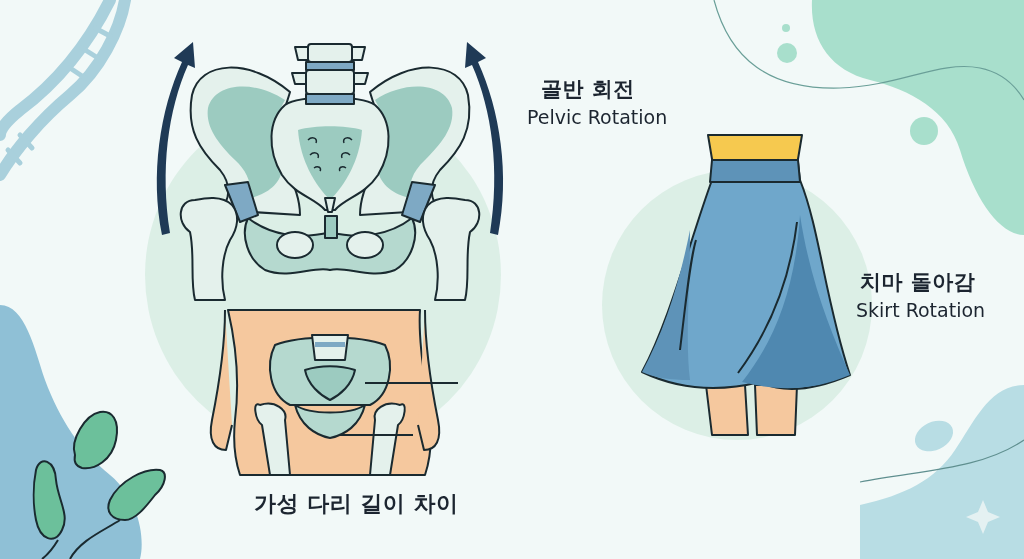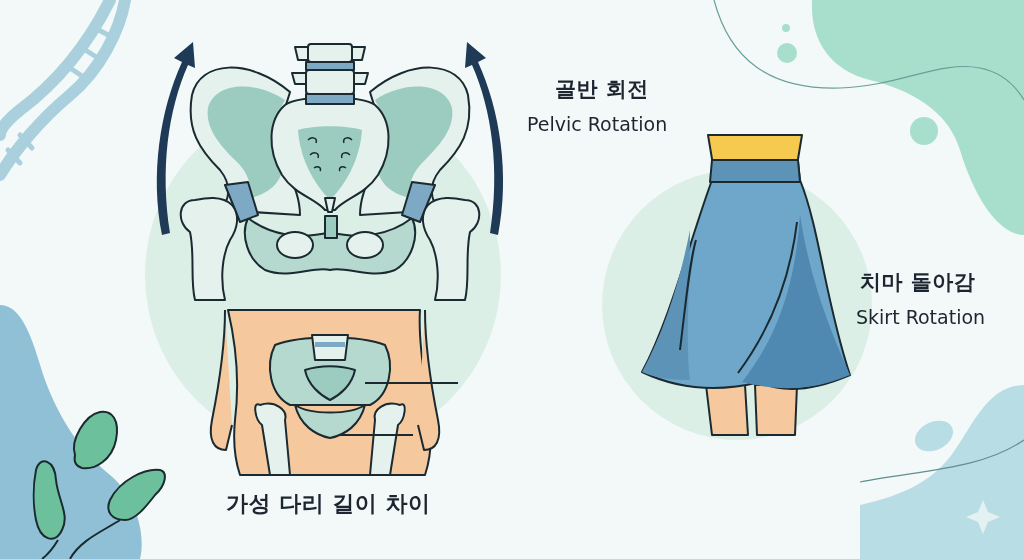--- a/index.html
+++ b/index.html
@@ -3,24 +3,24 @@
   <meta charset="utf-8">
   <style>
     html, body { margin: 0; padding: 0; }
     body {
       width: 1024px; height: 559px; overflow: hidden; position: relative;
       background: #f2f9f8;
       font-family: "DejaVu Sans", "Liberation Sans", sans-serif;
     }
     .layer { position: absolute; left: 0; top: 0; }
     .label { position: absolute; color: #1c2530; text-align: left; white-space: nowrap; }
-    .label .ko { font-weight: bold; font-size: 21px; letter-spacing: 0.5px; display: block; }
-    .label .en { font-size: 19px; display: block; margin-top: 10px; }
+    .label .ko { font-weight: bold; font-size: 21px; letter-spacing: 0.5px; display: block; margin-left: 28px; }
+    .label .en { font-size: 19px; display: block; margin-top: 3px; }
     #pelvic-label { left: 527px; top: 75px; }
-    #pelvic-label .ko { margin-left: 28px; }
+    #pelvic-label .ko { margin-left: 14px; }
     #skirt-label { left: 856px; top: 268px; }
     #skirt-label .ko { margin-left: 4px; }
     #leg-label { left: 226px; top: 489px; }
     #leg-label .ko { font-size: 22px; }
   </style>
 </head>
 <body>
 
 <svg class="layer" width="1024" height="559" viewBox="0 0 1024 559">
 

